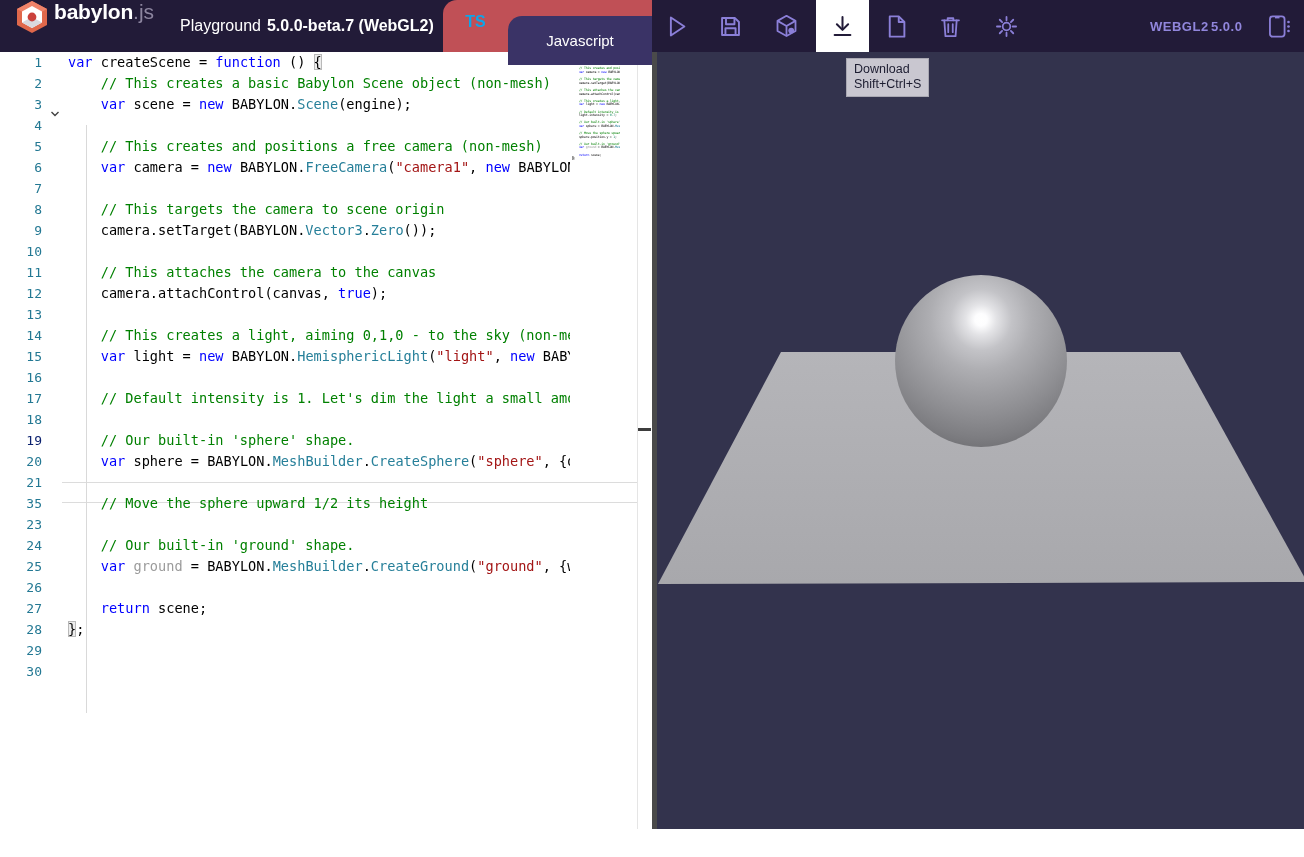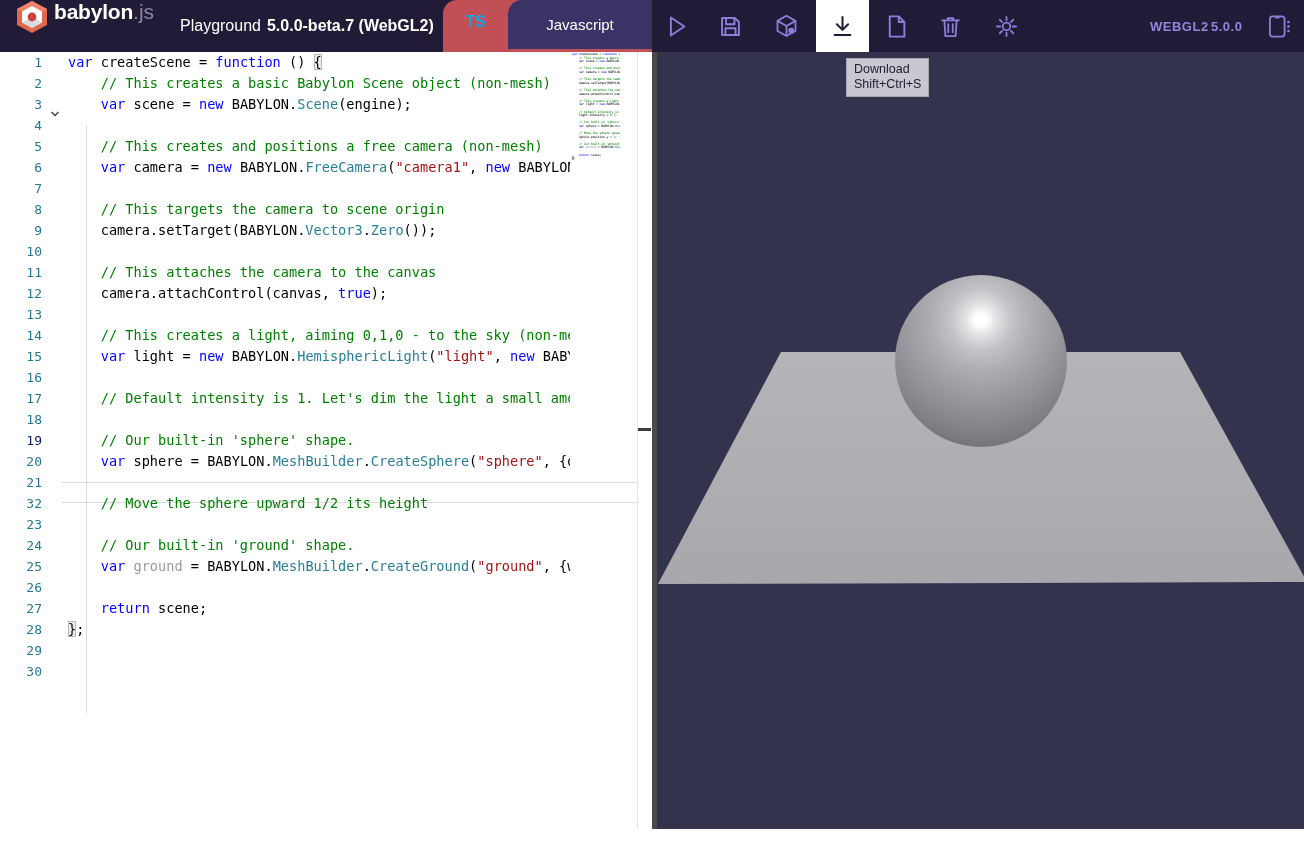--- a/index.html
+++ b/index.html
@@ -13,21 +13,21 @@
   .navbar { position:absolute; left:0; top:0; width:1304px; height:52px; background:#221b38; z-index:30; }
   .logo { position:absolute; left:16px; top:0; height:52px; display:flex; align-items:flex-start; }
   .logo svg { width:32px; height:34px; }
   .logo-text { margin-left:6px; font-size:21px; font-weight:bold; color:#ffffff; letter-spacing:-0.2px; }
   .logo-suffix { font-size:21px; color:#8d869e; color:#8d86a0; font-weight:normal; }
   .pg-title { position:absolute; left:180px; top:0; height:52px; display:flex; align-items:center; color:#fff; font-size:16px; }
   .pg-title .bold { font-weight:bold; margin-left:6px; }
   .lang-underlay { position:absolute; left:443px; top:0; width:209px; height:52px; background:#c05056; border-radius:14px 0 0 0; }
   .ts-btn { position:absolute; left:443px; top:0; width:65px; height:44px; color:#0ea5e9; font-size:16px; font-weight:bold;
             display:flex; align-items:center; justify-content:center; cursor:pointer; }
-  .js-tab { position:absolute; left:508px; top:0; width:144px; height:49px; background:#3a3366; border-radius:14px 0 0 0;
+  .js-tab { position:absolute; left:508px; top:16px; width:144px; height:49px; background:#3a3366; border-radius:14px 0 0 0;
             color:#fff; font-size:15px; display:flex; align-items:center; justify-content:center; cursor:pointer; }
   .toolbar-btn { position:absolute; top:0; width:46px; height:52px; display:flex; align-items:center; justify-content:center;
                  color:#8b7fd8; cursor:pointer; }
   .toolbar-btn svg { width:27px; height:27px; }
   .toolbar-btn.active { background:#ffffff; color:#221b38; width:53px; }
   .nav-right-label { position:absolute; top:0; height:52px; display:flex; align-items:center;
                      color:#9186dc; font-size:13px; font-weight:bold; letter-spacing:0.5px; }
   
   .tooltip { position:absolute; left:846px; top:58px; z-index:40; background:#c9c7d0; border:1px solid #a9a8b2;
              padding:3px 7px 4px 7px; font-size:12.5px; color:#1c1c30; line-height:15px; }
@@ -180,21 +180,21 @@
         <div class="ln">12</div>
         <div class="ln">13</div>
         <div class="ln">14</div>
         <div class="ln">15</div>
         <div class="ln">16</div>
         <div class="ln">17</div>
         <div class="ln">18</div>
         <div class="ln active">19</div>
         <div class="ln">20</div>
         <div class="ln">21</div>
-        <div class="ln">32</div>
+        <div class="ln">35</div>
         <div class="ln">23</div>
         <div class="ln">24</div>
         <div class="ln">25</div>
         <div class="ln">26</div>
         <div class="ln">27</div>
         <div class="ln">28</div>
         <div class="ln">29</div>
         <div class="ln">30</div>
       </div>
     <svg class="fold-chevron" width="12" height="12" viewBox="0 0 12 12" fill="none" stroke="#424242" stroke-width="1.4">

